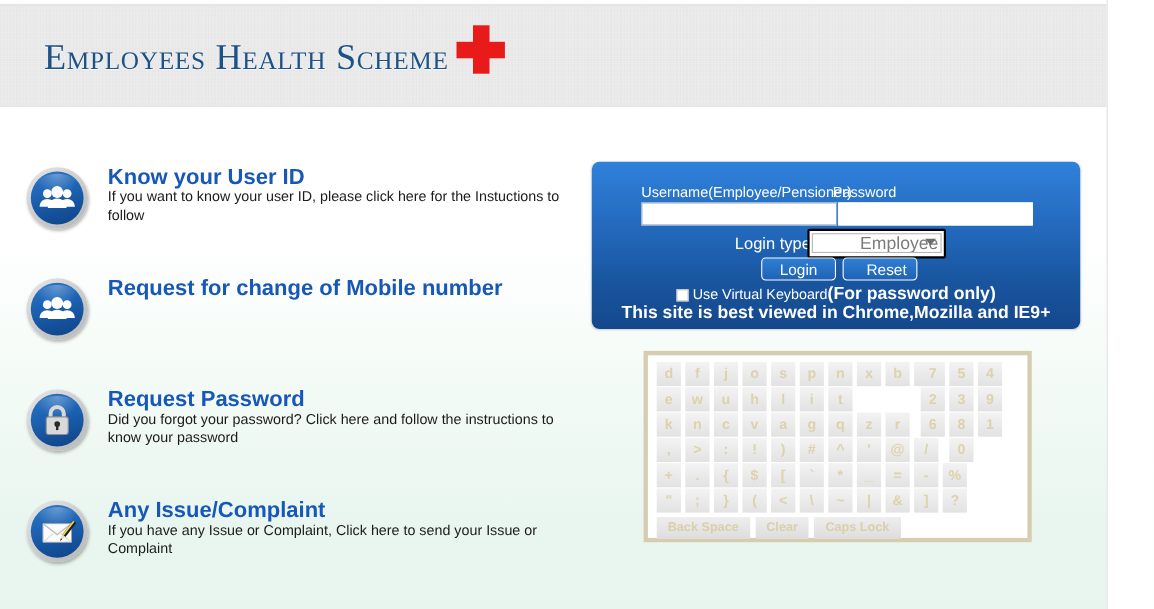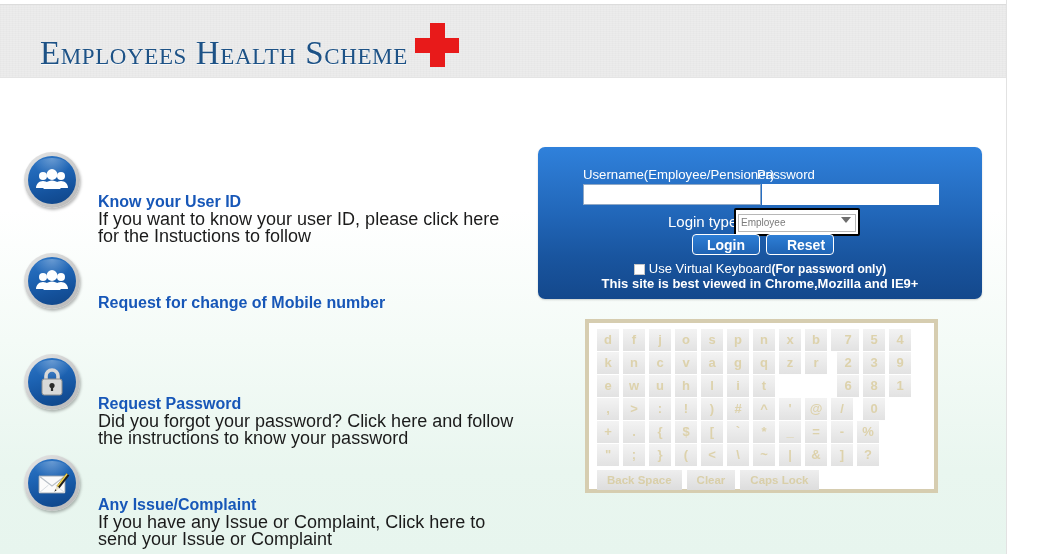--- a/index.html
+++ b/index.html
@@ -24,21 +24,21 @@
     left: 1006px; top: 0;
     width: 43px; height: 554px;
     background: #ffffff;
     border-left: 1px solid #e2e2e2;
   }
 
   
   #header-band {
     position: absolute;
     left: 0; top: 4px;
-    width: 1006px; height: 74px;
+    width: 1006px; height: 93px;
     background:
       repeating-linear-gradient(0deg, rgba(0,0,0,0.012) 0px, rgba(0,0,0,0.012) 1px, rgba(255,255,255,0.014) 1px, rgba(255,255,255,0.014) 2px),
       repeating-linear-gradient(90deg, rgba(0,0,0,0.010) 0px, rgba(0,0,0,0.010) 1px, rgba(255,255,255,0.012) 1px, rgba(255,255,255,0.012) 3px),
       #ececec;
     border-top: 1px solid #dcdcdc;
     padding-left: 17px;
   }
   #header-band::after {
     content: "";
     position: absolute; left: 0; right: 0; bottom: 0; height: 1px;
@@ -97,29 +97,28 @@
     border-radius: 50%;
     background: radial-gradient(ellipse at 50% 0%, rgba(255,255,255,0.30), rgba(255,255,255,0) 72%);
   }
   .info-icon svg { position: absolute; left: 4px; top: 4px; }
 
   .info-text {
     position: absolute;
     left: 74px; top: 0;
   }
   .info-title {
-    font-size: 16px;
+    font-size: 20px;
     font-weight: bold;
     color: #1757b8;
     line-height: 19px;
     white-space: nowrap;
-    margin-top: 40px;
   }
   .info-desc {
-    font-size: 18px;
+    font-size: 13px;
     color: #1b1b1b;
     line-height: 16.5px;
     max-width: 432px;
   }
 
   
   #login-panel {
     position: absolute;
     left: 538px; top: 147px;
     width: 444px; height: 152px;
@@ -163,28 +162,29 @@
     left: 196px; top: 61px;
     padding: 2px;
     border: 2px solid #000000;
     background: #ffffff;
     border-radius: 2px;
   }
   #sel-logintype {
     width: 118px;
     height: 18px;
     font-family: "Liberation Sans", sans-serif;
-    font-size: 10px;
+    font-size: 16px;
     color: #7b7b7b;
     border: 1px solid #b7b7b7;
     background: #ffffff;
     padding: 0 2px;
     -webkit-appearance: none;
     appearance: none;
     outline: none;
+    text-align: right;
   }
   #sel-arrow {
     position: absolute;
     right: 7px; top: 7px;
     width: 0; height: 0;
     border-left: 5px solid transparent;
     border-right: 5px solid transparent;
     border-top: 6px solid #6d6d6d;
     pointer-events: none;
   }
@@ -192,21 +192,21 @@
   .login-btn {
     position: absolute;
     top: 87px;
     height: 21px;
     border: 1px solid #ffffff;
     border-radius: 4px;
     background: linear-gradient(to bottom, #2e7fd6, #1f63b4);
     color: #ffffff;
     font-family: "Liberation Sans", sans-serif;
     font-size: 14px;
-    font-weight: bold;
+    font-weight: normal;
     cursor: pointer;
     padding: 0;
   }
   #btn-login { left: 154px; width: 68px; }
   #btn-reset { left: 228px; width: 68px; padding-left: 12px; }
 
   #vk-row {
     position: absolute;
     left: 0; top: 112px;
     width: 444px;
@@ -221,30 +221,30 @@
     border: 1px solid #c6c6c6;
     margin-right: 4px;
     cursor: pointer;
   }
   #vk-main {
     color: #ffffff;
     font-size: 13px;
   }
   #vk-sub {
     color: #ffffff;
-    font-size: 12px;
+    font-size: 16px;
     font-weight: bold;
   }
   #browser-note {
     position: absolute;
     left: 0; top: 129px;
     width: 444px;
     text-align: center;
     color: #ffffff;
-    font-size: 13px;
+    font-size: 16px;
     font-weight: bold;
     white-space: nowrap;
   }
 
   
   #vkeyboard {
     position: absolute;
     left: 585px; top: 319px;
     width: 353px; height: 174px;
     background: #ffffff;
@@ -409,22 +409,22 @@
     <div id="vk-row">
       <span id="vk-check"></span><span id="vk-main">Use Virtual Keyboard</span><span id="vk-sub">(For password only)</span>
     </div>
 
     <div id="browser-note">This site is best viewed in Chrome,Mozilla and IE9+</div>
   </div>
 
   <div id="vkeyboard">
     <div id="vk-letterrows">
         <div class="vk-rowline"><span class="vk-key">d</span><span class="vk-key">f</span><span class="vk-key">j</span><span class="vk-key">o</span><span class="vk-key">s</span><span class="vk-key">p</span><span class="vk-key">n</span><span class="vk-key">x</span><span class="vk-key">b</span><span class="vk-key">y</span></div>
+        <div class="vk-rowline"><span class="vk-key">e</span><span class="vk-key">w</span><span class="vk-key">u</span><span class="vk-key">h</span><span class="vk-key">l</span><span class="vk-key">i</span><span class="vk-key">t</span></div>
         <div class="vk-rowline"><span class="vk-key">k</span><span class="vk-key">n</span><span class="vk-key">c</span><span class="vk-key">v</span><span class="vk-key">a</span><span class="vk-key">g</span><span class="vk-key">q</span><span class="vk-key">z</span><span class="vk-key">r</span></div>
-        <div class="vk-rowline"><span class="vk-key">e</span><span class="vk-key">w</span><span class="vk-key">u</span><span class="vk-key">h</span><span class="vk-key">l</span><span class="vk-key">i</span><span class="vk-key">t</span></div>
         <div class="vk-rowline"><span class="vk-key">,</span><span class="vk-key">&gt;</span><span class="vk-key">:</span><span class="vk-key">!</span><span class="vk-key">)</span><span class="vk-key">#</span><span class="vk-key">^</span><span class="vk-key">'</span><span class="vk-key">@</span><span class="vk-key">/</span></div>
         <div class="vk-rowline"><span class="vk-key">+</span><span class="vk-key">.</span><span class="vk-key">{</span><span class="vk-key">$</span><span class="vk-key">[</span><span class="vk-key">`</span><span class="vk-key">*</span><span class="vk-key">_</span><span class="vk-key">=</span><span class="vk-key">-</span><span class="vk-key">%</span></div>
         <div class="vk-rowline"><span class="vk-key">"</span><span class="vk-key">;</span><span class="vk-key">}</span><span class="vk-key">(</span><span class="vk-key">&lt;</span><span class="vk-key">\</span><span class="vk-key">~</span><span class="vk-key">|</span><span class="vk-key">&amp;</span><span class="vk-key">]</span><span class="vk-key">?</span></div>
       </div>
     <div id="vk-numpad">
         <span class="vk-num" style="left: 0px; top: 0px;">7</span>
         <span class="vk-num" style="left: 26px; top: 0px;">5</span>
         <span class="vk-num" style="left: 52px; top: 0px;">4</span>
         <span class="vk-num" style="left: 0px; top: 23px;">2</span>
         <span class="vk-num" style="left: 26px; top: 23px;">3</span>

